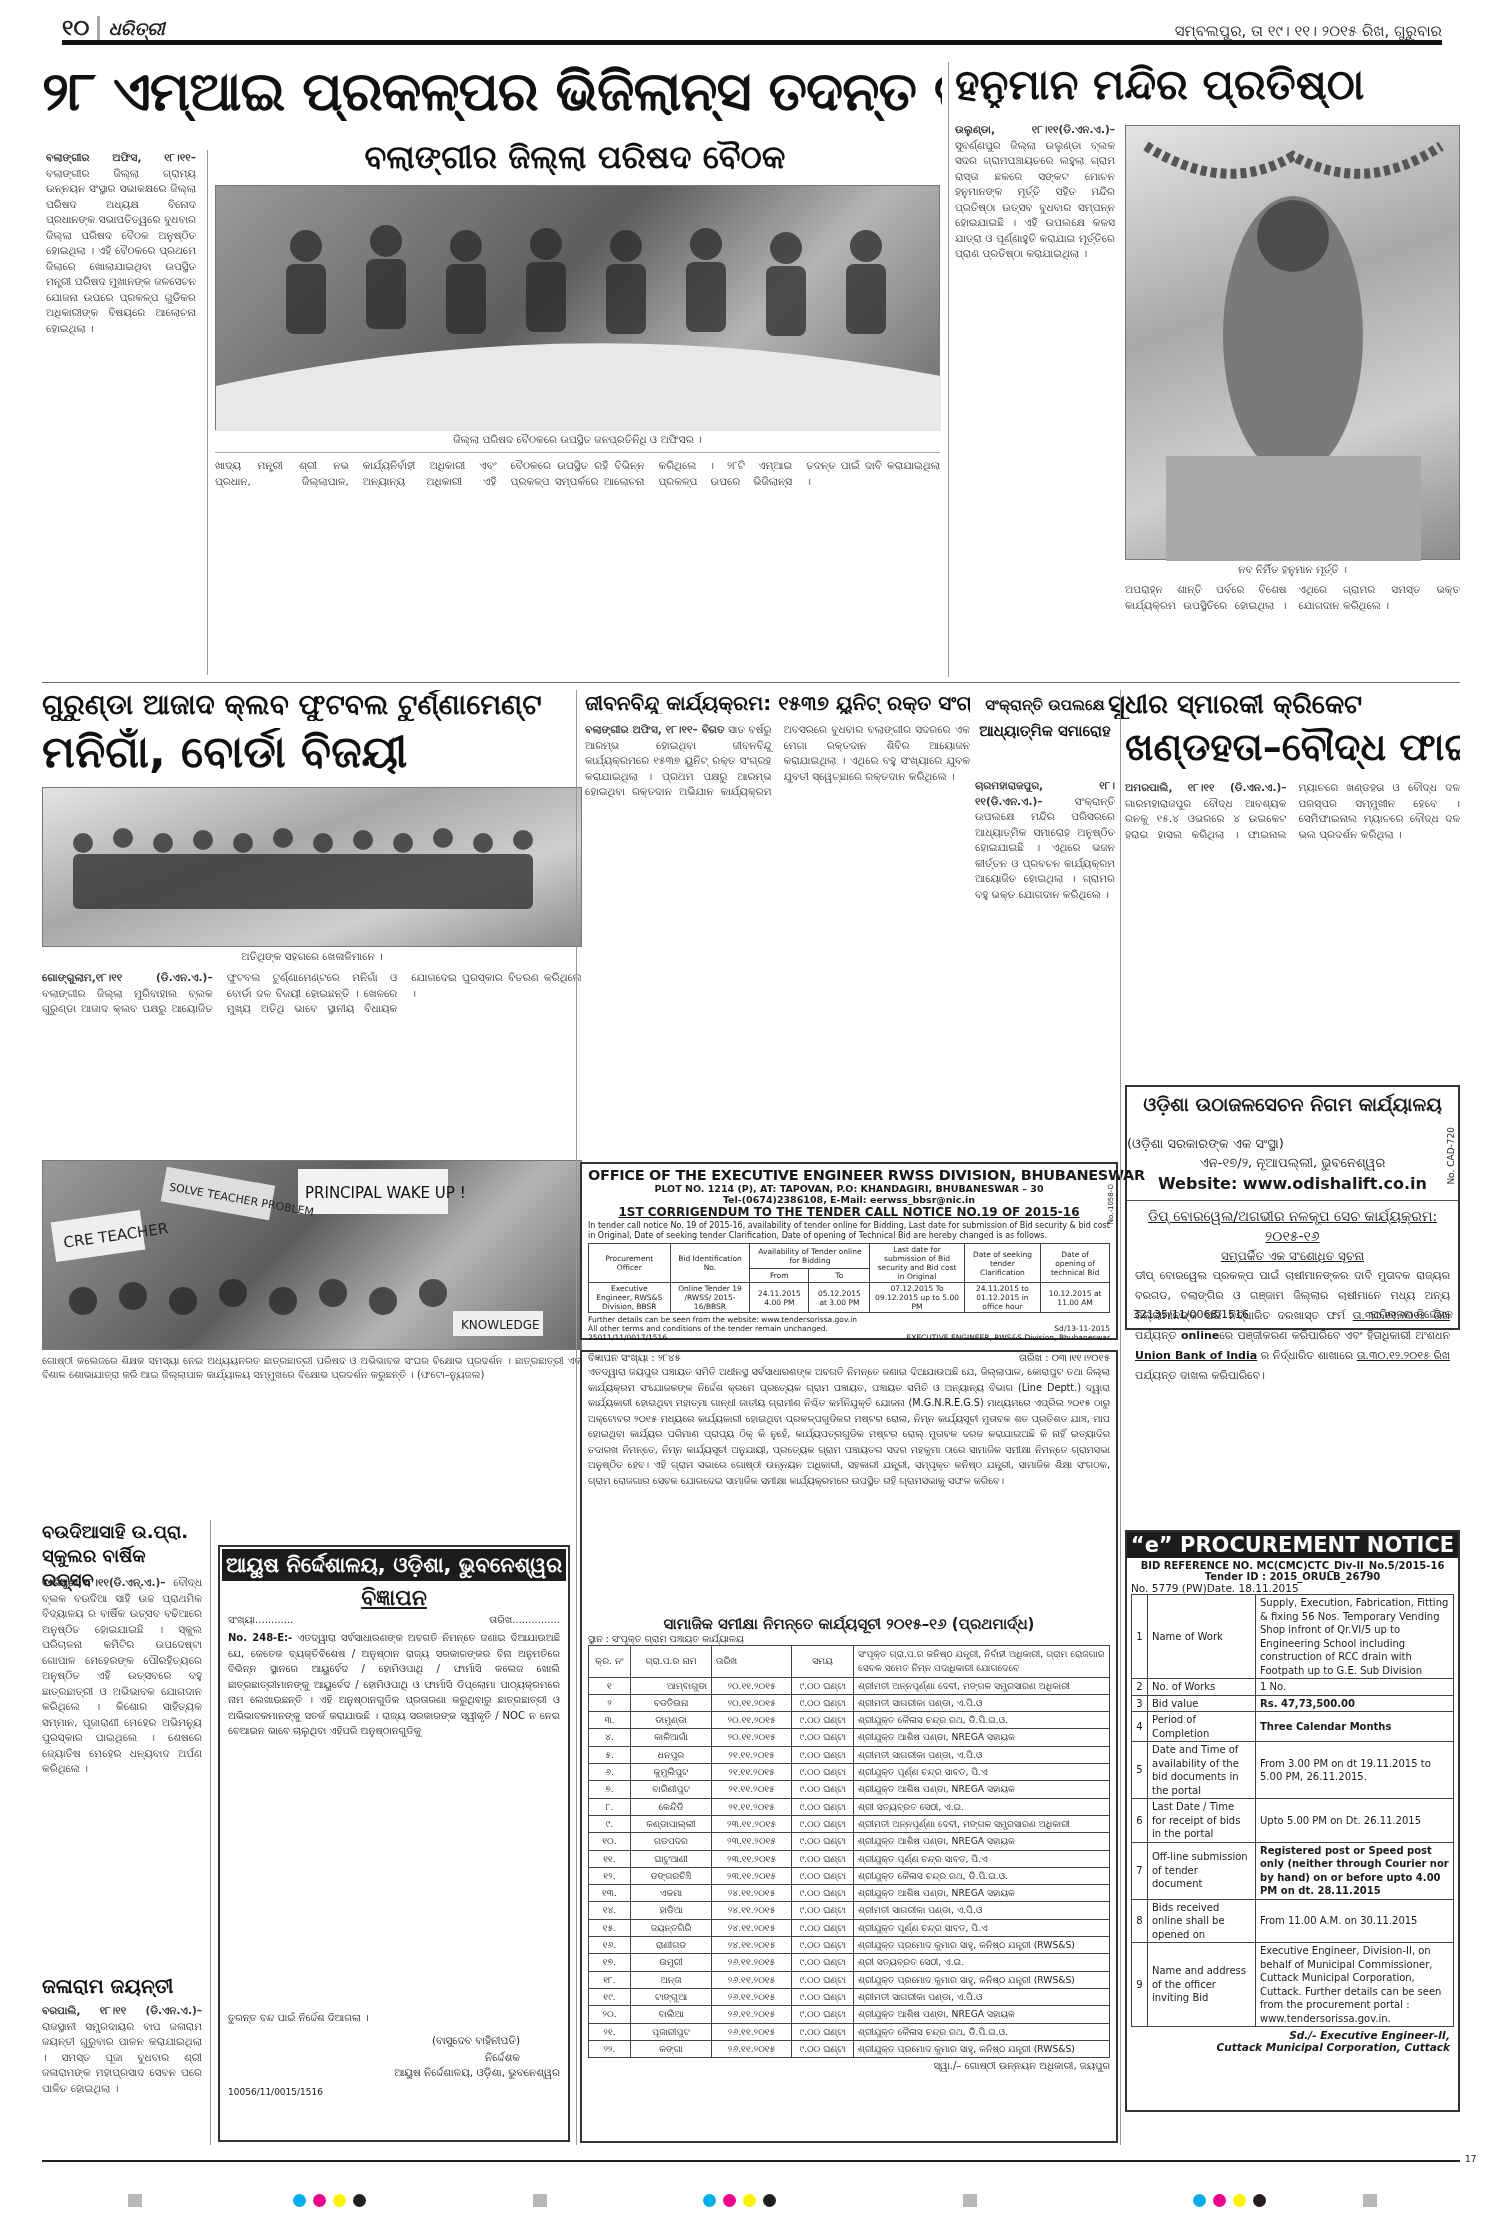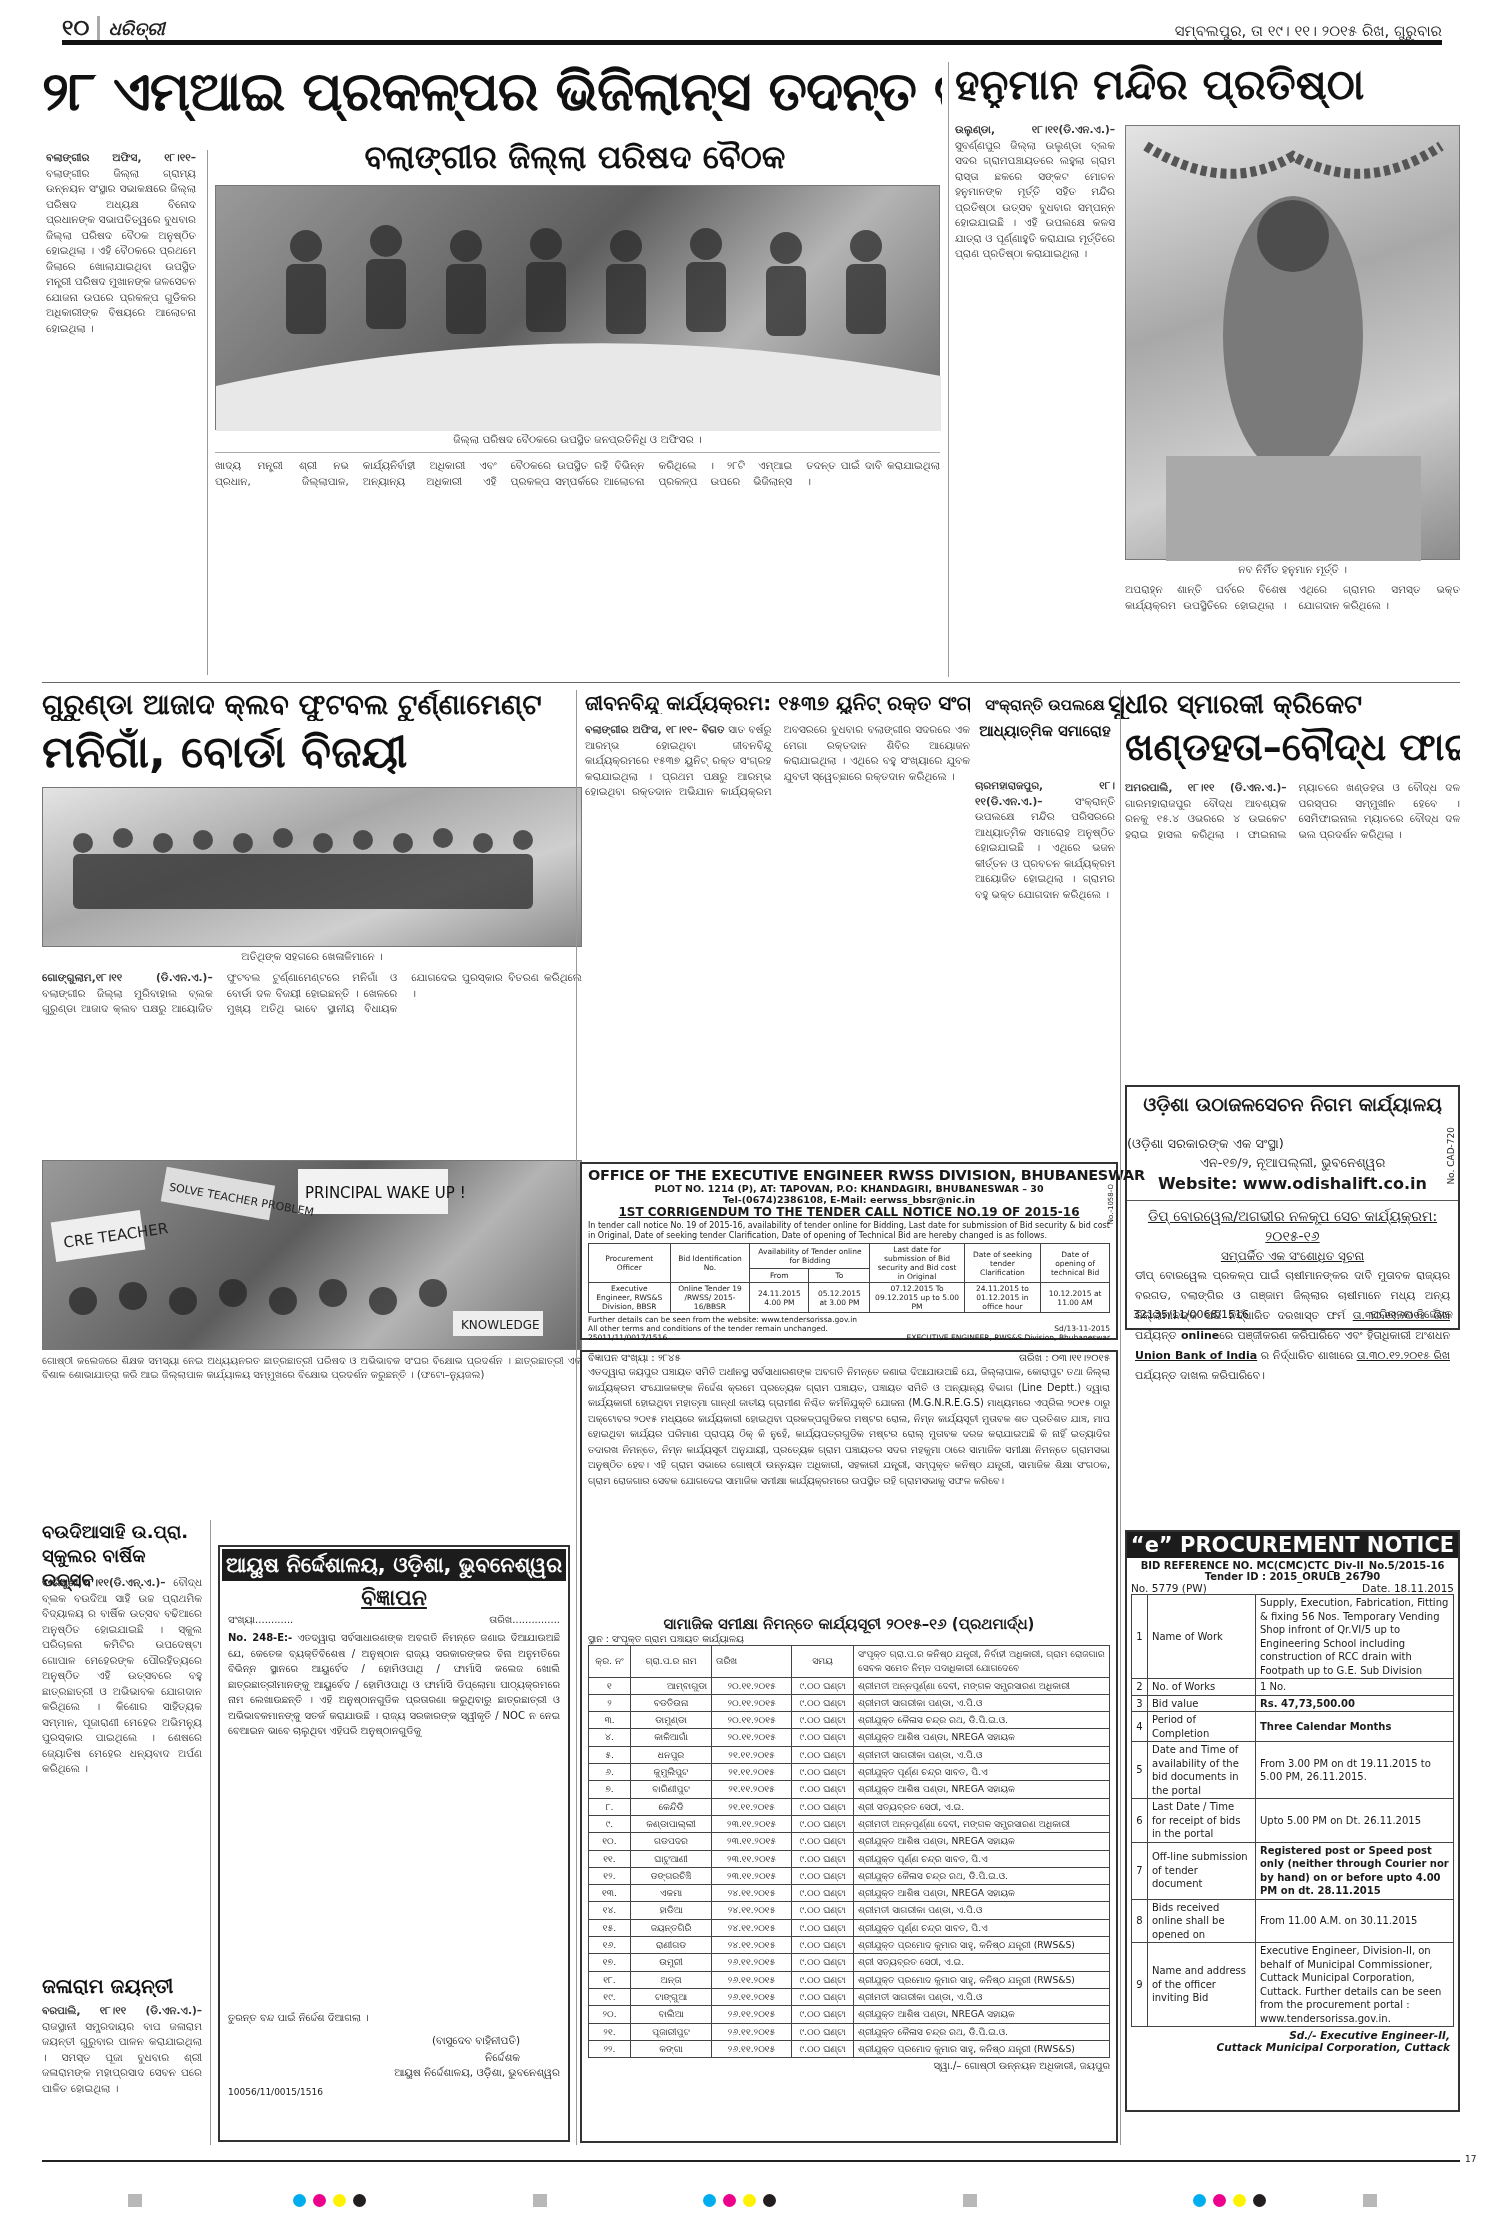--- a/index.html
+++ b/index.html
@@ -451,21 +451,21 @@
     </div>
     <div style="text-align:right;font-size:10.5px">ଆୟୁଷ ନିର୍ଦ୍ଦେଶାଳୟ, ଓଡ଼ିଶା, ଭୁବନେଶ୍ୱର</div>
     <div style="font-size:9px;margin-top:8px">10056/11/0015/1516</div>
   </div>
 </div>
 
 <div class="abs box" style="left:1125px;top:1530px;width:335px;height:582px">
   <div class="blackbar" style="font-size:21px;padding:1px 0">“e” PROCUREMENT NOTICE</div>
   <div class="b ctr" style="font-size:10px;margin-top:2px">BID REFERENCE NO. MC(CMC)CTC_Div-II_No.5/2015-16</div>
   <div class="b ctr" style="font-size:10px">Tender ID : 2015_ORULB_26790</div>
-  <div style="display:flex;justify-content:space-between;font-size:10.5px;padding:0 4px">
+  <div style="display:flex;justify-content:flex-start;font-size:10.5px;padding:0 4px">
     <span>No. 5779 (PW)</span>
     <span>Date. 18.11.2015</span>
   </div>
   <div style="padding:0 4px">
     <table style="font-size:10px;line-height:13.5px">
       <tbody id="cmc-rows">
           <tr>
             <td style="width: 16px; text-align: center;">1</td>
             <td style="width: 108px;">Name of Work</td>
             <td>Supply, Execution, Fabrication, Fitting &amp; fixing 56 Nos. Temporary Vending Shop infront of Qr.VI/5 up to Engineering School including construction of RCC drain with Footpath up to G.E. Sub Division</td>

